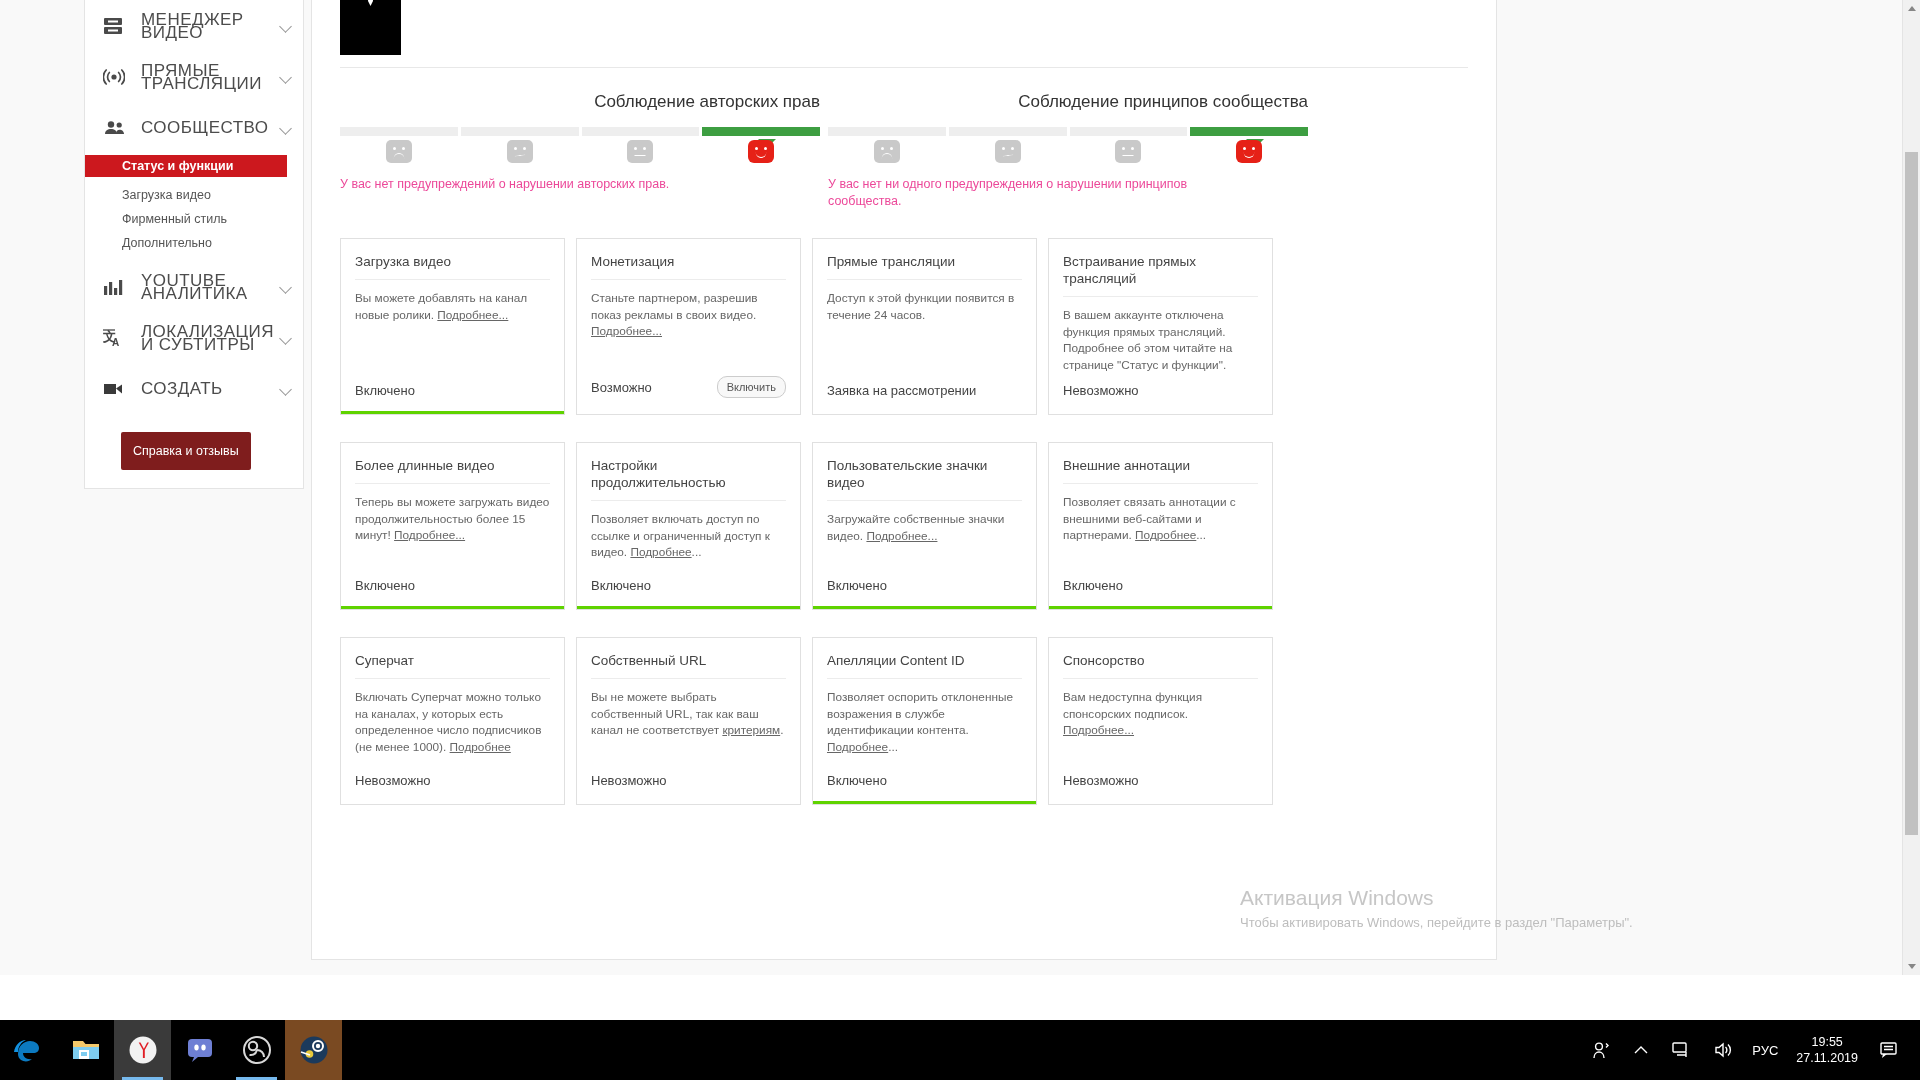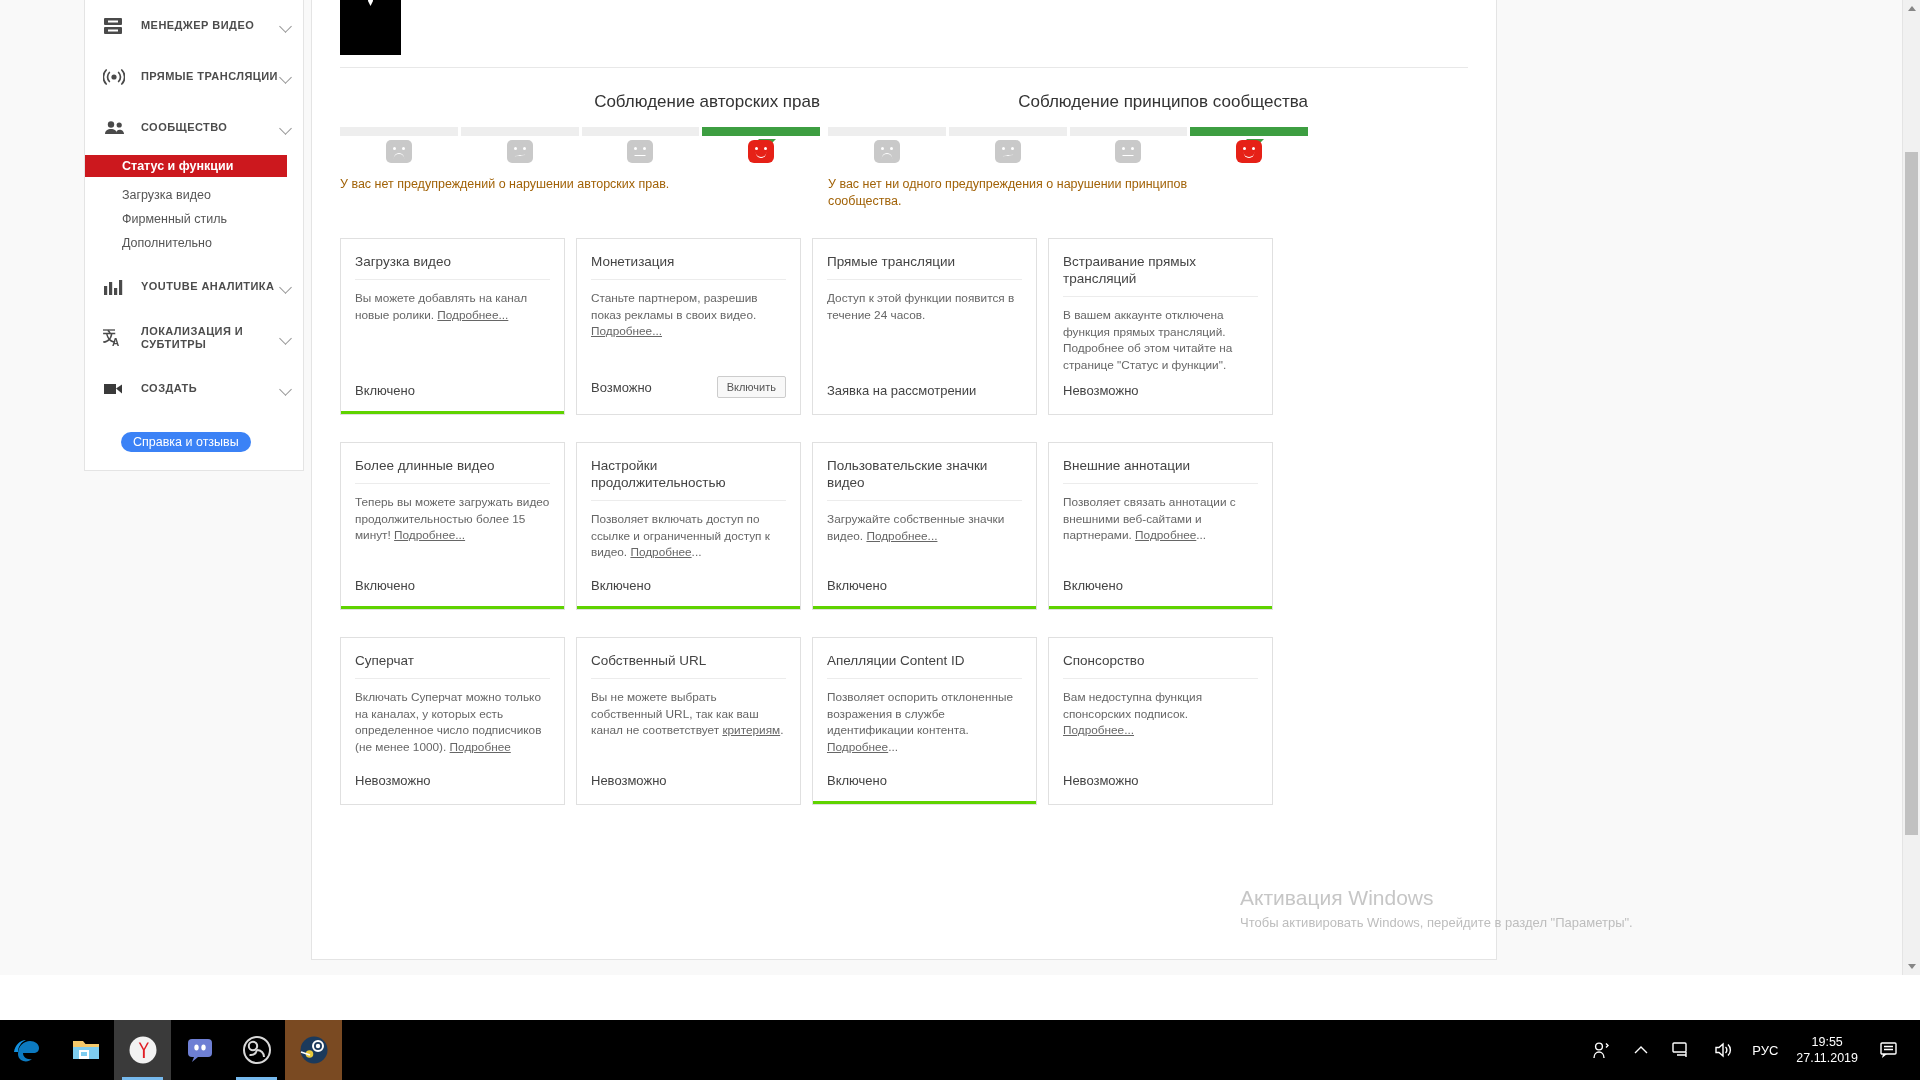--- a/index.html
+++ b/index.html
@@ -33,24 +33,23 @@
     height: 51px; padding: 0 10px 0 18px;
     box-sizing: border-box; cursor: pointer;
   }
   .nav-ico {
     width: 26px; min-width: 26px; height: 22px;
     display: flex; align-items: center; justify-content: flex-start;
     color: #4a4a4a; margin-right: 12px;
   }
   .nav-label {
     flex: 1;
-    font-size: 11px; letter-spacing: .45px;
+    font-size: 17px; letter-spacing: .45px;
     color: #4c4c4c; text-transform: uppercase;
     line-height: 13px;
-    font-weight: bold;
   }
   .nav-item.active .nav-label { color: #e52117; }
   .nav-item.active .nav-ico { color: #e52117; }
   .chev {
     width: 14px; height: 14px; position: relative; opacity:.75;
   }
   .chev::before{
     content:""; position:absolute; left:2px; top:3px;
     width:8px; height:8px;
     border-right:1.6px solid #727272; border-bottom:1.6px solid #727272;
@@ -65,23 +64,23 @@
   }
   .sub-item.sel {
     background:#cc181e; color:#ffffff; font-weight:bold;
     height: 22px; line-height: 22px;
     margin: 2px 16px 6px 0;
   }
 
   .help-wrap { padding: 18px 0 4px 36px; }
   .help-btn {
     display:inline-block;
-    background:#3b82f6; color:#ffffff;
-    font-size: 12.5px; padding: 3px 12px;
-    border-radius: 10px; cursor:pointer; white-space:nowrap;
+    background:#7f1d1d; color:#ffffff;
+    font-size: 12.5px; padding: 12px 12px;
+    border-radius: 2px; cursor:pointer; white-space:nowrap;
   }
 
   
   .main {
     position:absolute; left: 311px; top: -60px;
     width: 1186px; background:#ffffff;
     border:1px solid #e4e4e4; border-top:none;
     box-sizing:border-box;
     padding: 60px 28px 40px 28px;
     min-height: 1020px;
@@ -112,21 +111,21 @@
   .mouth { position:absolute; left:50%; transform:translateX(-50%); width:11px; height:5px; }
   .mouth.sad { top:13px; border-top:1.8px solid #fff; border-radius:50%/100% 100% 0 0; }
   .mouth.meh { top:15px; border-bottom:1.8px solid #fff; border-radius:50%/0 0 0 0; height:0; width:11px; transform:translateX(-50%) rotate(-7deg); }
   .mouth.flat { top:15px; border-bottom:1.8px solid #fff; height:0; }
   .mouth.happy { top:12px; border-bottom:1.8px solid #fff; border-radius:50%/0 0 100% 100%; height:5px; }
   .arrow-down {
     position:absolute; top:-1px; right:44px;
     width:0; height:0; border-left:9px solid transparent; border-right:9px solid transparent;
     border-top:9px solid #3d9e41;
   }
-  .strike-note { font-size:12.5px; color:#a16207; line-height:17px; margin-top:13px; width: 388px; }
+  .strike-note { font-size:12.5px; color:#ec4899; line-height:17px; margin-top:13px; width: 388px; }
 
   
   .cards { display:flex; flex-wrap:wrap; gap:0 11px; margin-top: 28px; }
   .card {
     width: 225px; min-height: 168px;
     border:1px solid #e0e0e0; background:#fff;
     box-sizing:border-box;
     display:flex; flex-direction:column;
     padding: 14px 14px 0 14px;
     margin-bottom: 27px;
@@ -136,21 +135,21 @@
   .card-title-rule { border-bottom:1px solid #ececec; margin: 0 0 10px 0; }
   .card-desc { font-size:11.8px; color:#666; line-height:16.5px; flex:1; }
   .card-desc a { color:#666; text-decoration: underline; cursor:pointer; }
   .card-foot {
     display:flex; align-items:center; justify-content:space-between;
     padding: 10px 0 13px 0;
   }
   .card-status { font-size:13px; color:#444; }
   .enable-btn {
     font-size:11px; color:#555; background:#f8f8f8;
-    border:1px solid #ccc; border-radius:2px;
+    border:1px solid #ccc; border-radius:10px;
     padding: 4px 9px; cursor:pointer;
   }
   .card-bar { height:3px; background:#5fd300; margin: 0 -14px; }
   .card-bar.off { background: transparent; }
 
   
   .watermark {
     position:absolute; left:1240px; top:885px; width:520px;
     color:#c8c8c8; text-align:left;
   }

